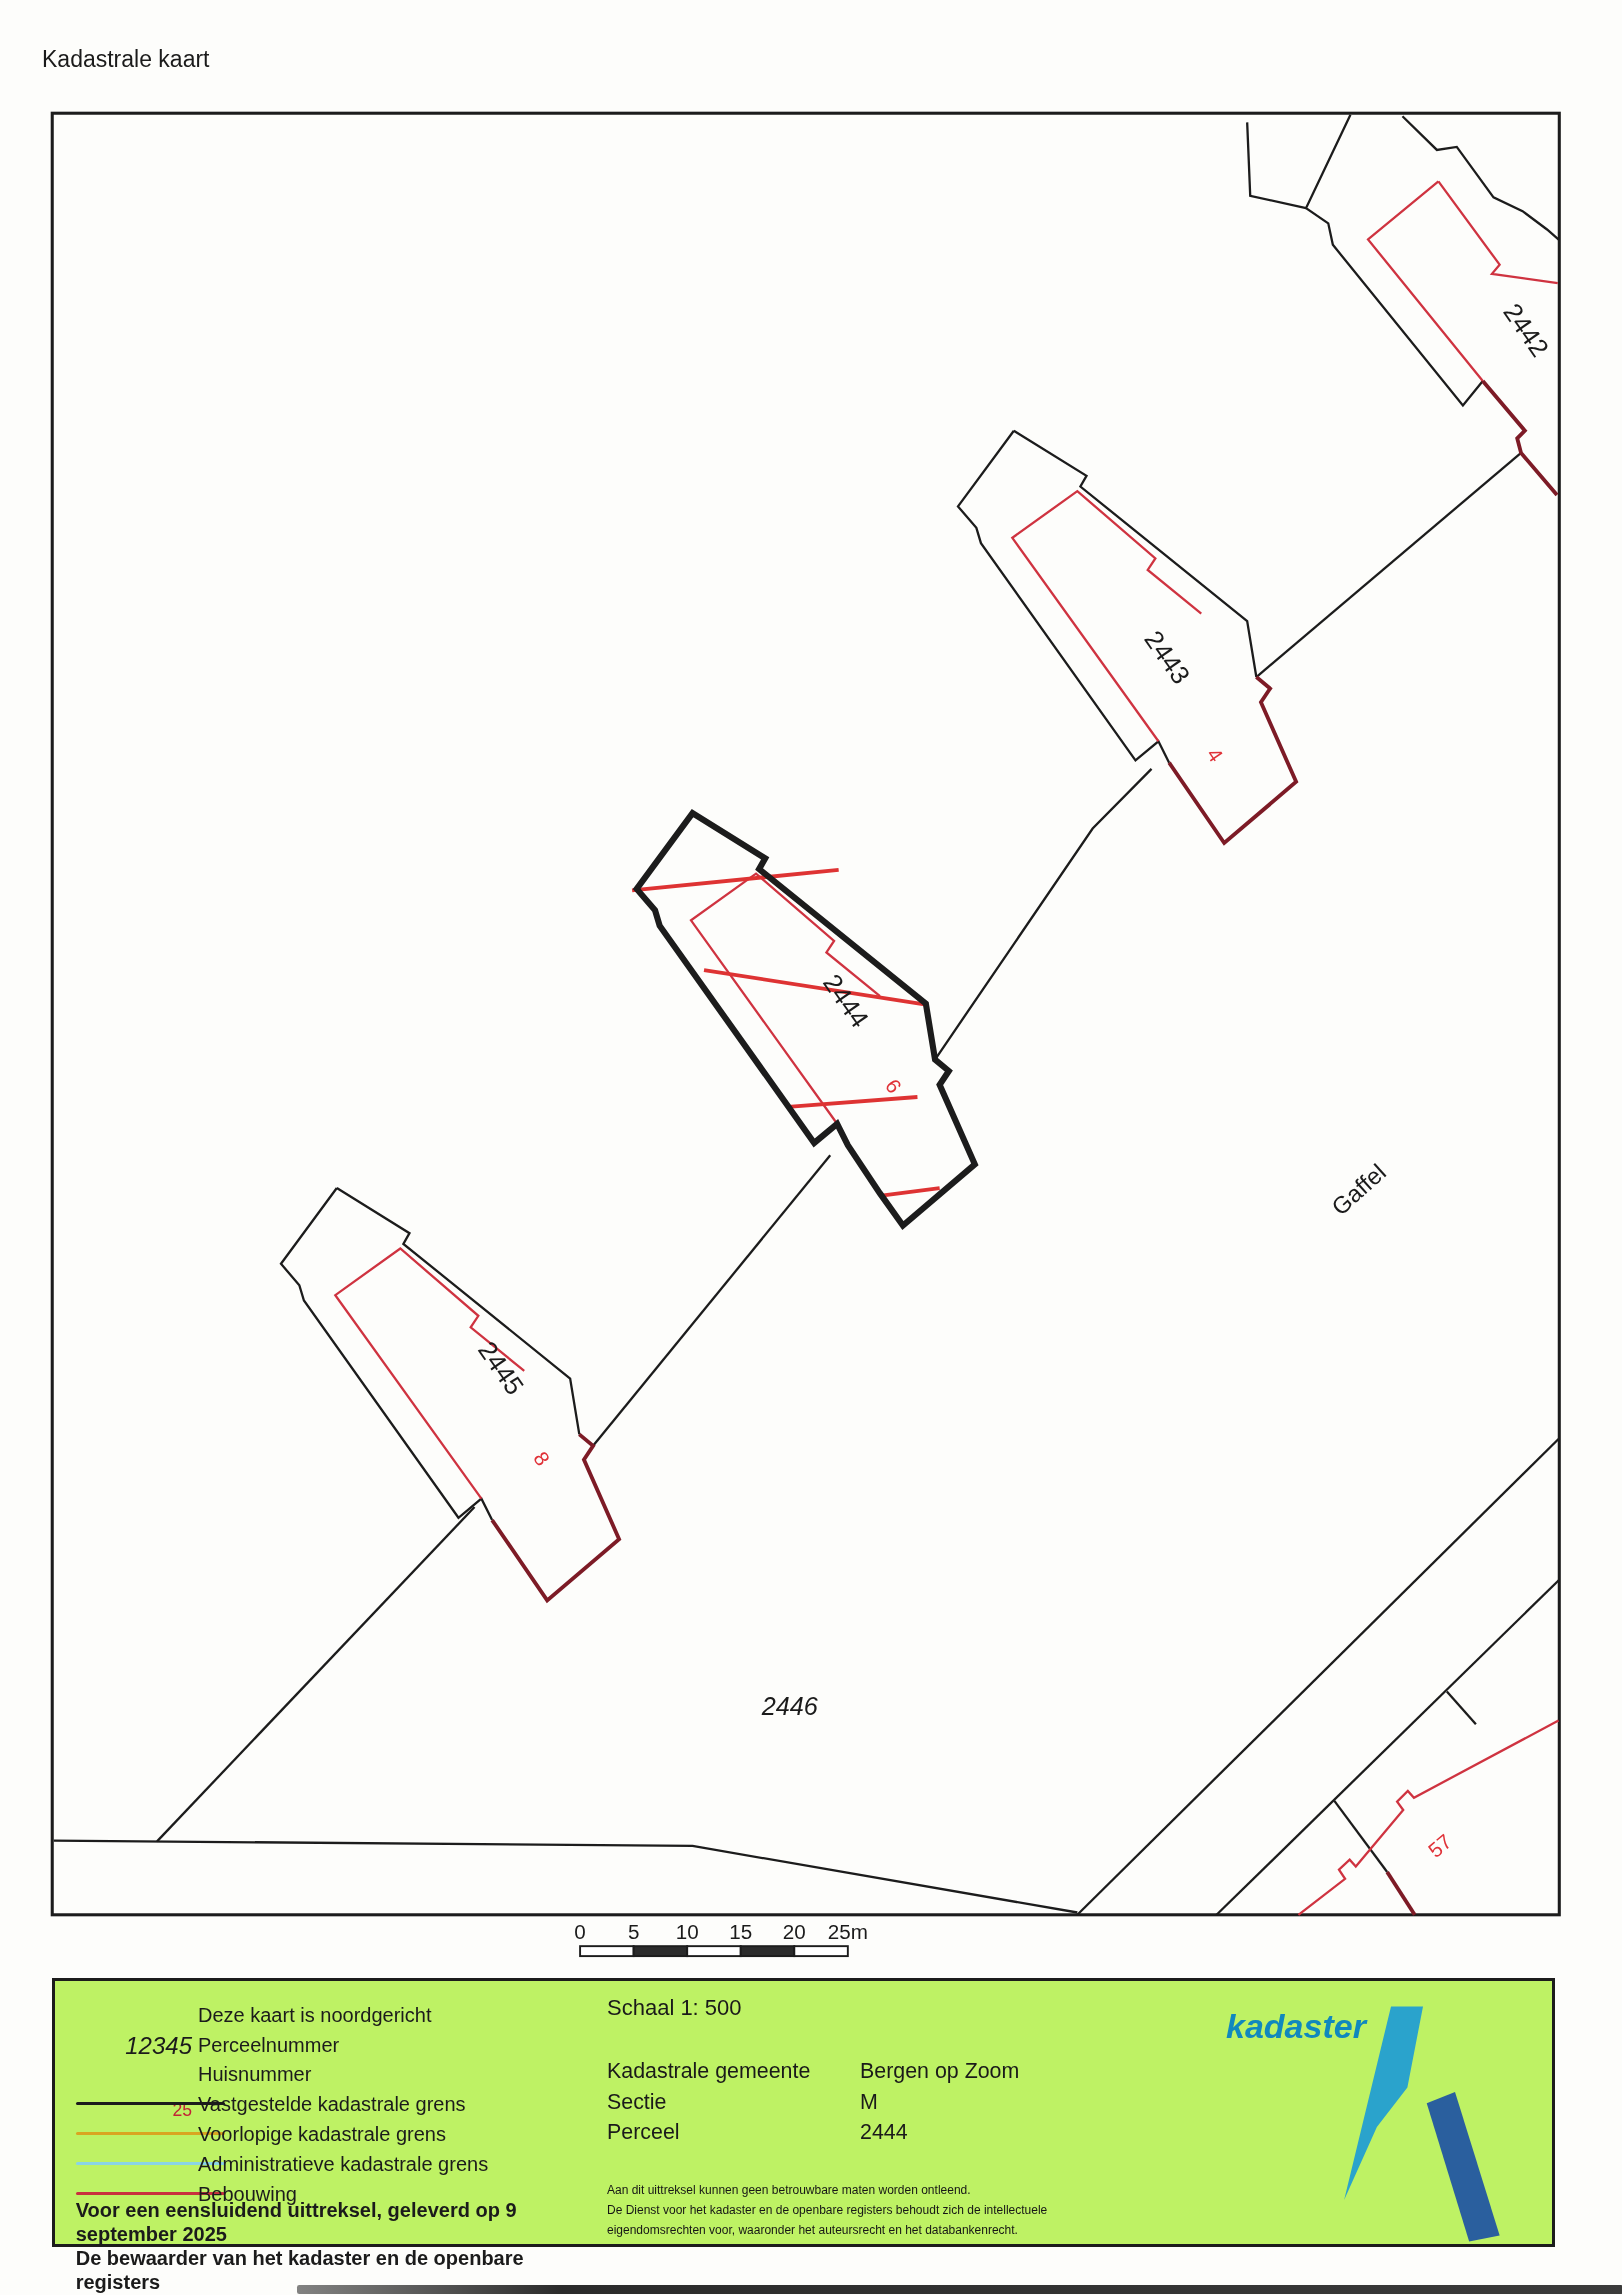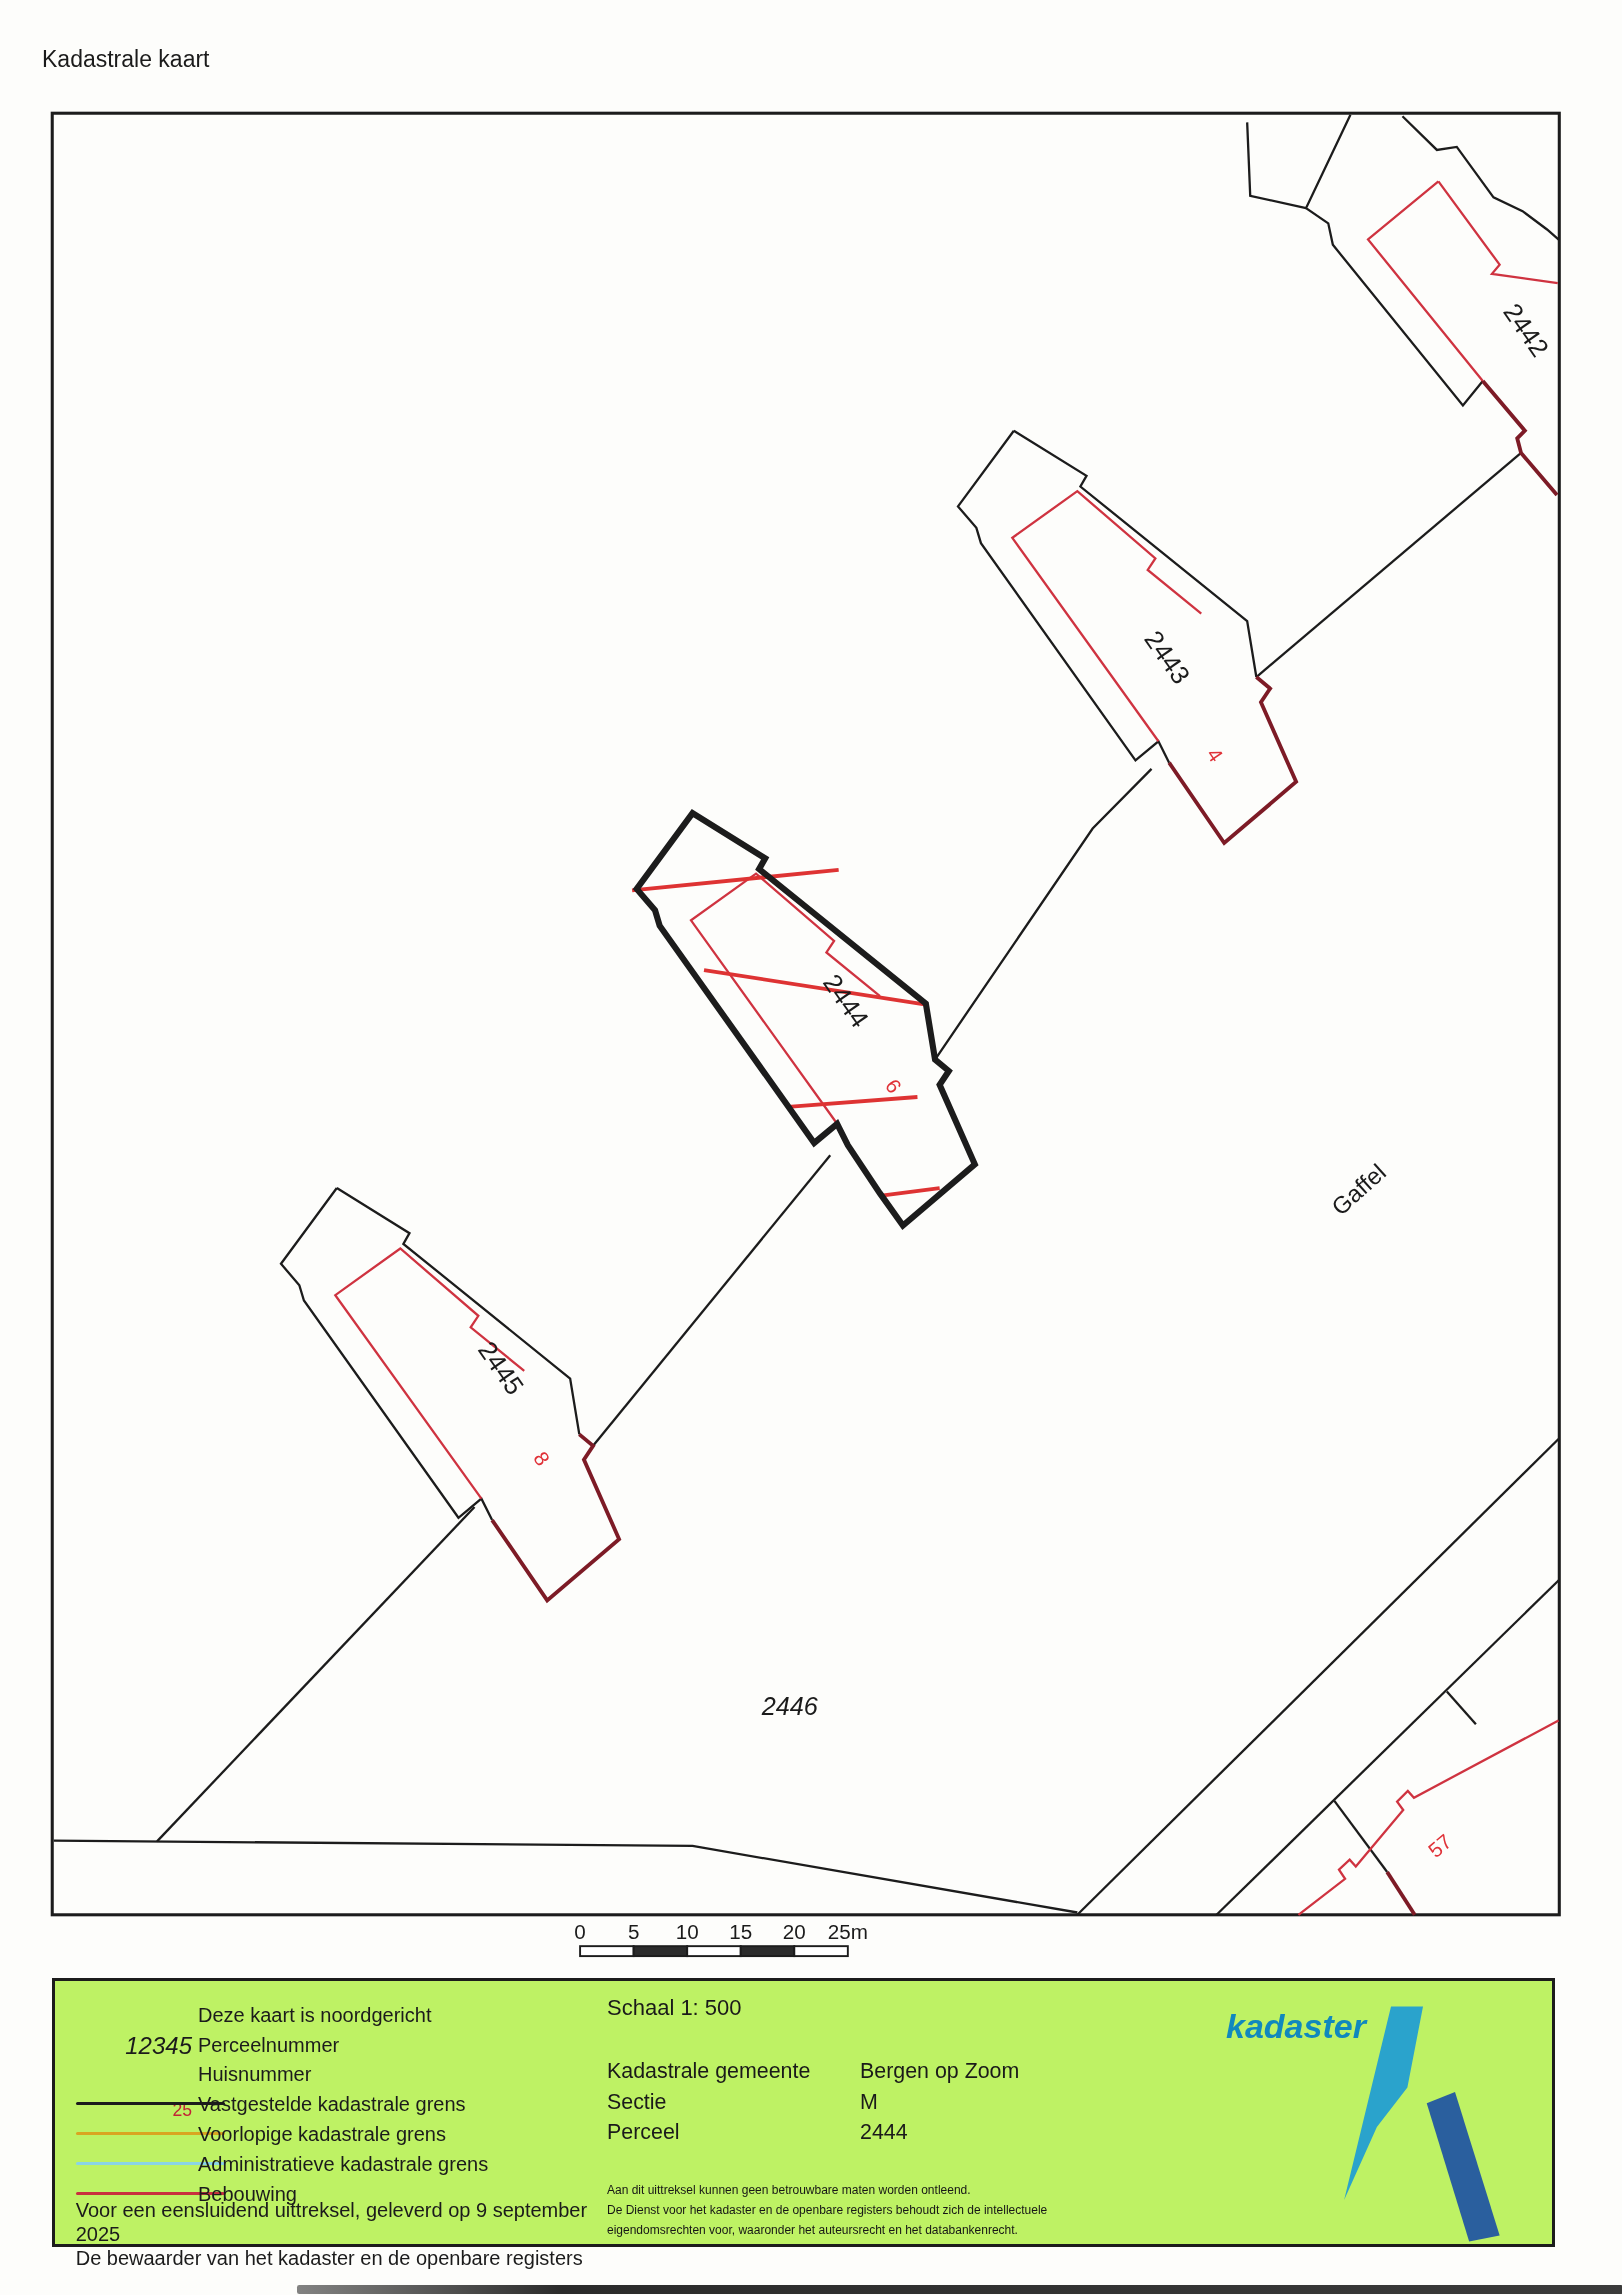--- a/index.html
+++ b/index.html
@@ -15,21 +15,21 @@
     position:absolute;left:52px;top:1978px;width:1503px;height:269px;
     border:3.1px solid #1c1c1c;box-sizing:border-box;background:#bef264;
   }
   .legend-col{position:absolute;left:0;top:0;width:536px;height:100%;}
   .legend-row{position:absolute;left:0;width:536px;height:26px;}
   .legend-key{position:absolute;left:0;top:0;width:168px;height:26px;text-align:left;}
   .legend-label{position:absolute;left:143px;top:1.5px;font-size:20px;color:#1b1b1b;}
   .parcel-sample{font-size:24px;font-style:italic;color:#1b1b1b;position:absolute;right:31px;top:0;}
   .house-sample{font-size:17.6px;font-weight:normal;color:#c22435;position:absolute;right:31px;top:4.6px;margin-top:34px;}
   .line-sample{position:absolute;left:20.7px;right:340px;top:10.7px;height:3.1px;border-radius:1.5px;}
-  .issued{position:absolute;left:20.7px;top:217px;font-size:20px;line-height:24px;color:#1b1b1b;}
+  .issued{position:absolute;left:20.7px;top:217px;font-size:20px;line-height:24px;color:#1b1b1b;font-weight:bold;}
 
   .details-col{position:absolute;left:552px;top:0;width:658px;height:100%;}
   .schaal{position:absolute;left:0;top:13.8px;font-size:22px;}
   .detail-row{position:absolute;left:0;width:658px;font-size:21.4px;}
   .detail-label{display:inline-block;width:253px;}
   .disclaimer{position:absolute;left:0;top:199px;font-size:12px;line-height:20px;color:#161616;}
 
   .logo{position:absolute;right:32px;top:9.2px;width:306px;height:253px;}
   .logo .wordmark{
     position:absolute;left:12px;top:17px;font-size:34px;font-style:italic;font-weight:bold;

